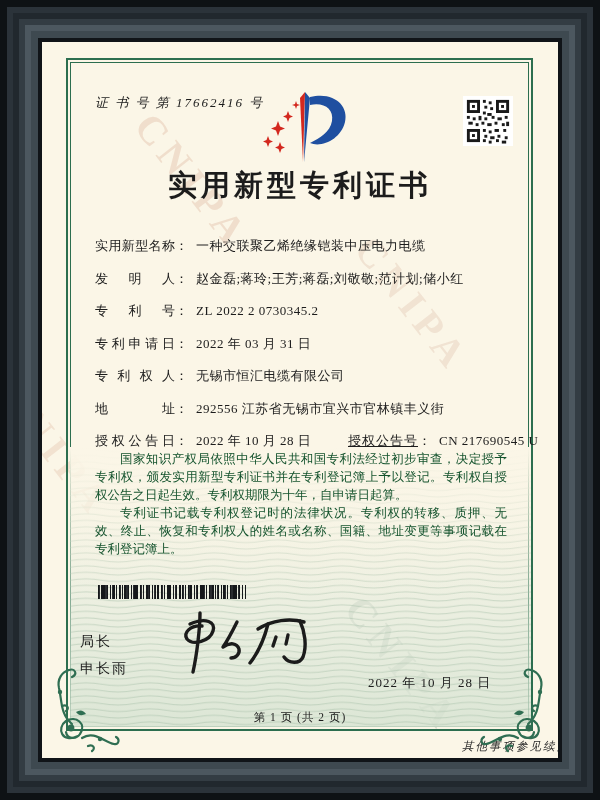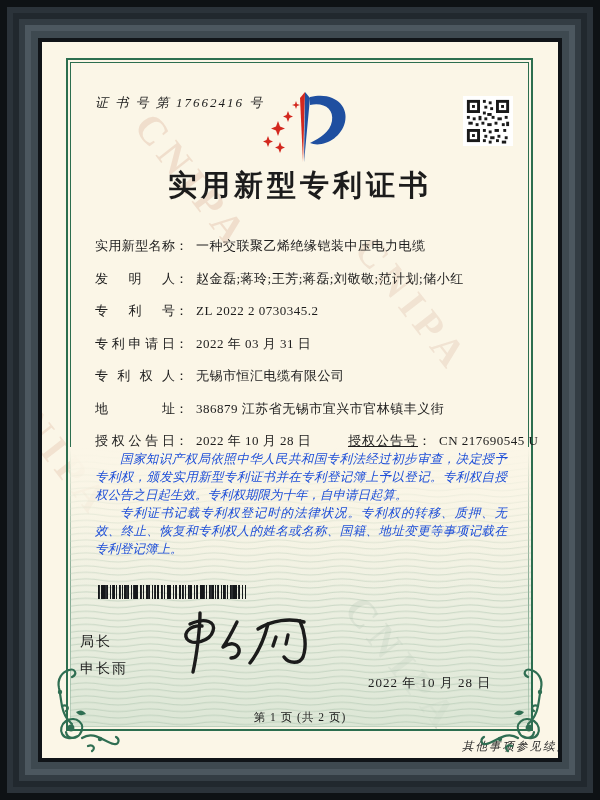--- a/index.html
+++ b/index.html
@@ -48,21 +48,21 @@
   
   .rows{position:absolute;left:53px;top:188px;width:410px;font-size:13px;}
   .row{display:flex;align-items:center;height:32.5px;}
   .row .lbl{display:inline-block;width:80px;text-align:justify;text-align-last:justify;flex:none;}
   .row .colon{flex:none;margin-right:8px;}
   .row .val{flex:none;letter-spacing:0.5px;}
   .row .val.date-val{width:152px;}
   .row .lbl2{flex:none;letter-spacing:1px;text-decoration:underline;}
   
   .paras{position:absolute;left:53px;top:408px;width:412px;font-size:12.5px;line-height:18px;
-         font-style:italic;text-align:justify;color:#1d4ed8;}
+         text-align:justify;color:#14532d;}
   .paras p{margin:0;text-indent:2em;}
   
   .barcode{position:absolute;left:56px;top:543px;width:148px;height:14px;
     background:
       repeating-linear-gradient(90deg,#15181a 0 1px,rgba(0,0,0,0) 1px 3px),
       repeating-linear-gradient(90deg,rgba(0,0,0,0) 0 4px,#15181a 4px 6px,rgba(0,0,0,0) 6px 11px),
       repeating-linear-gradient(90deg,#2a2d30 0 2px,rgba(0,0,0,0) 2px 7px);
   }
   
   .signer{position:absolute;left:38px;top:586px;font-size:14px;letter-spacing:2px;line-height:27px;}
@@ -201,21 +201,21 @@
       <span class="val">2022 年 03 月 31 日</span>
     </div>
     <div class="row">
       <span class="lbl">专利权人</span>
         <span class="colon">：</span>
       <span class="val">无锡市恒汇电缆有限公司</span>
     </div>
     <div class="row">
       <span class="lbl">地址</span>
         <span class="colon">：</span>
-      <span class="val">386879 江苏省无锡市宜兴市官林镇丰义街</span>
+      <span class="val">292556 江苏省无锡市宜兴市官林镇丰义街</span>
     </div>
     <div class="row">
       <span class="lbl">授权公告日</span>
         <span class="colon">：</span>
       <span class="val date-val">2022 年 10 月 28 日</span>
       <span class="lbl2">授权公告号</span>
         <span class="colon">：</span>
       <span class="val">CN 217690545 U</span>
     </div>
   </div>

